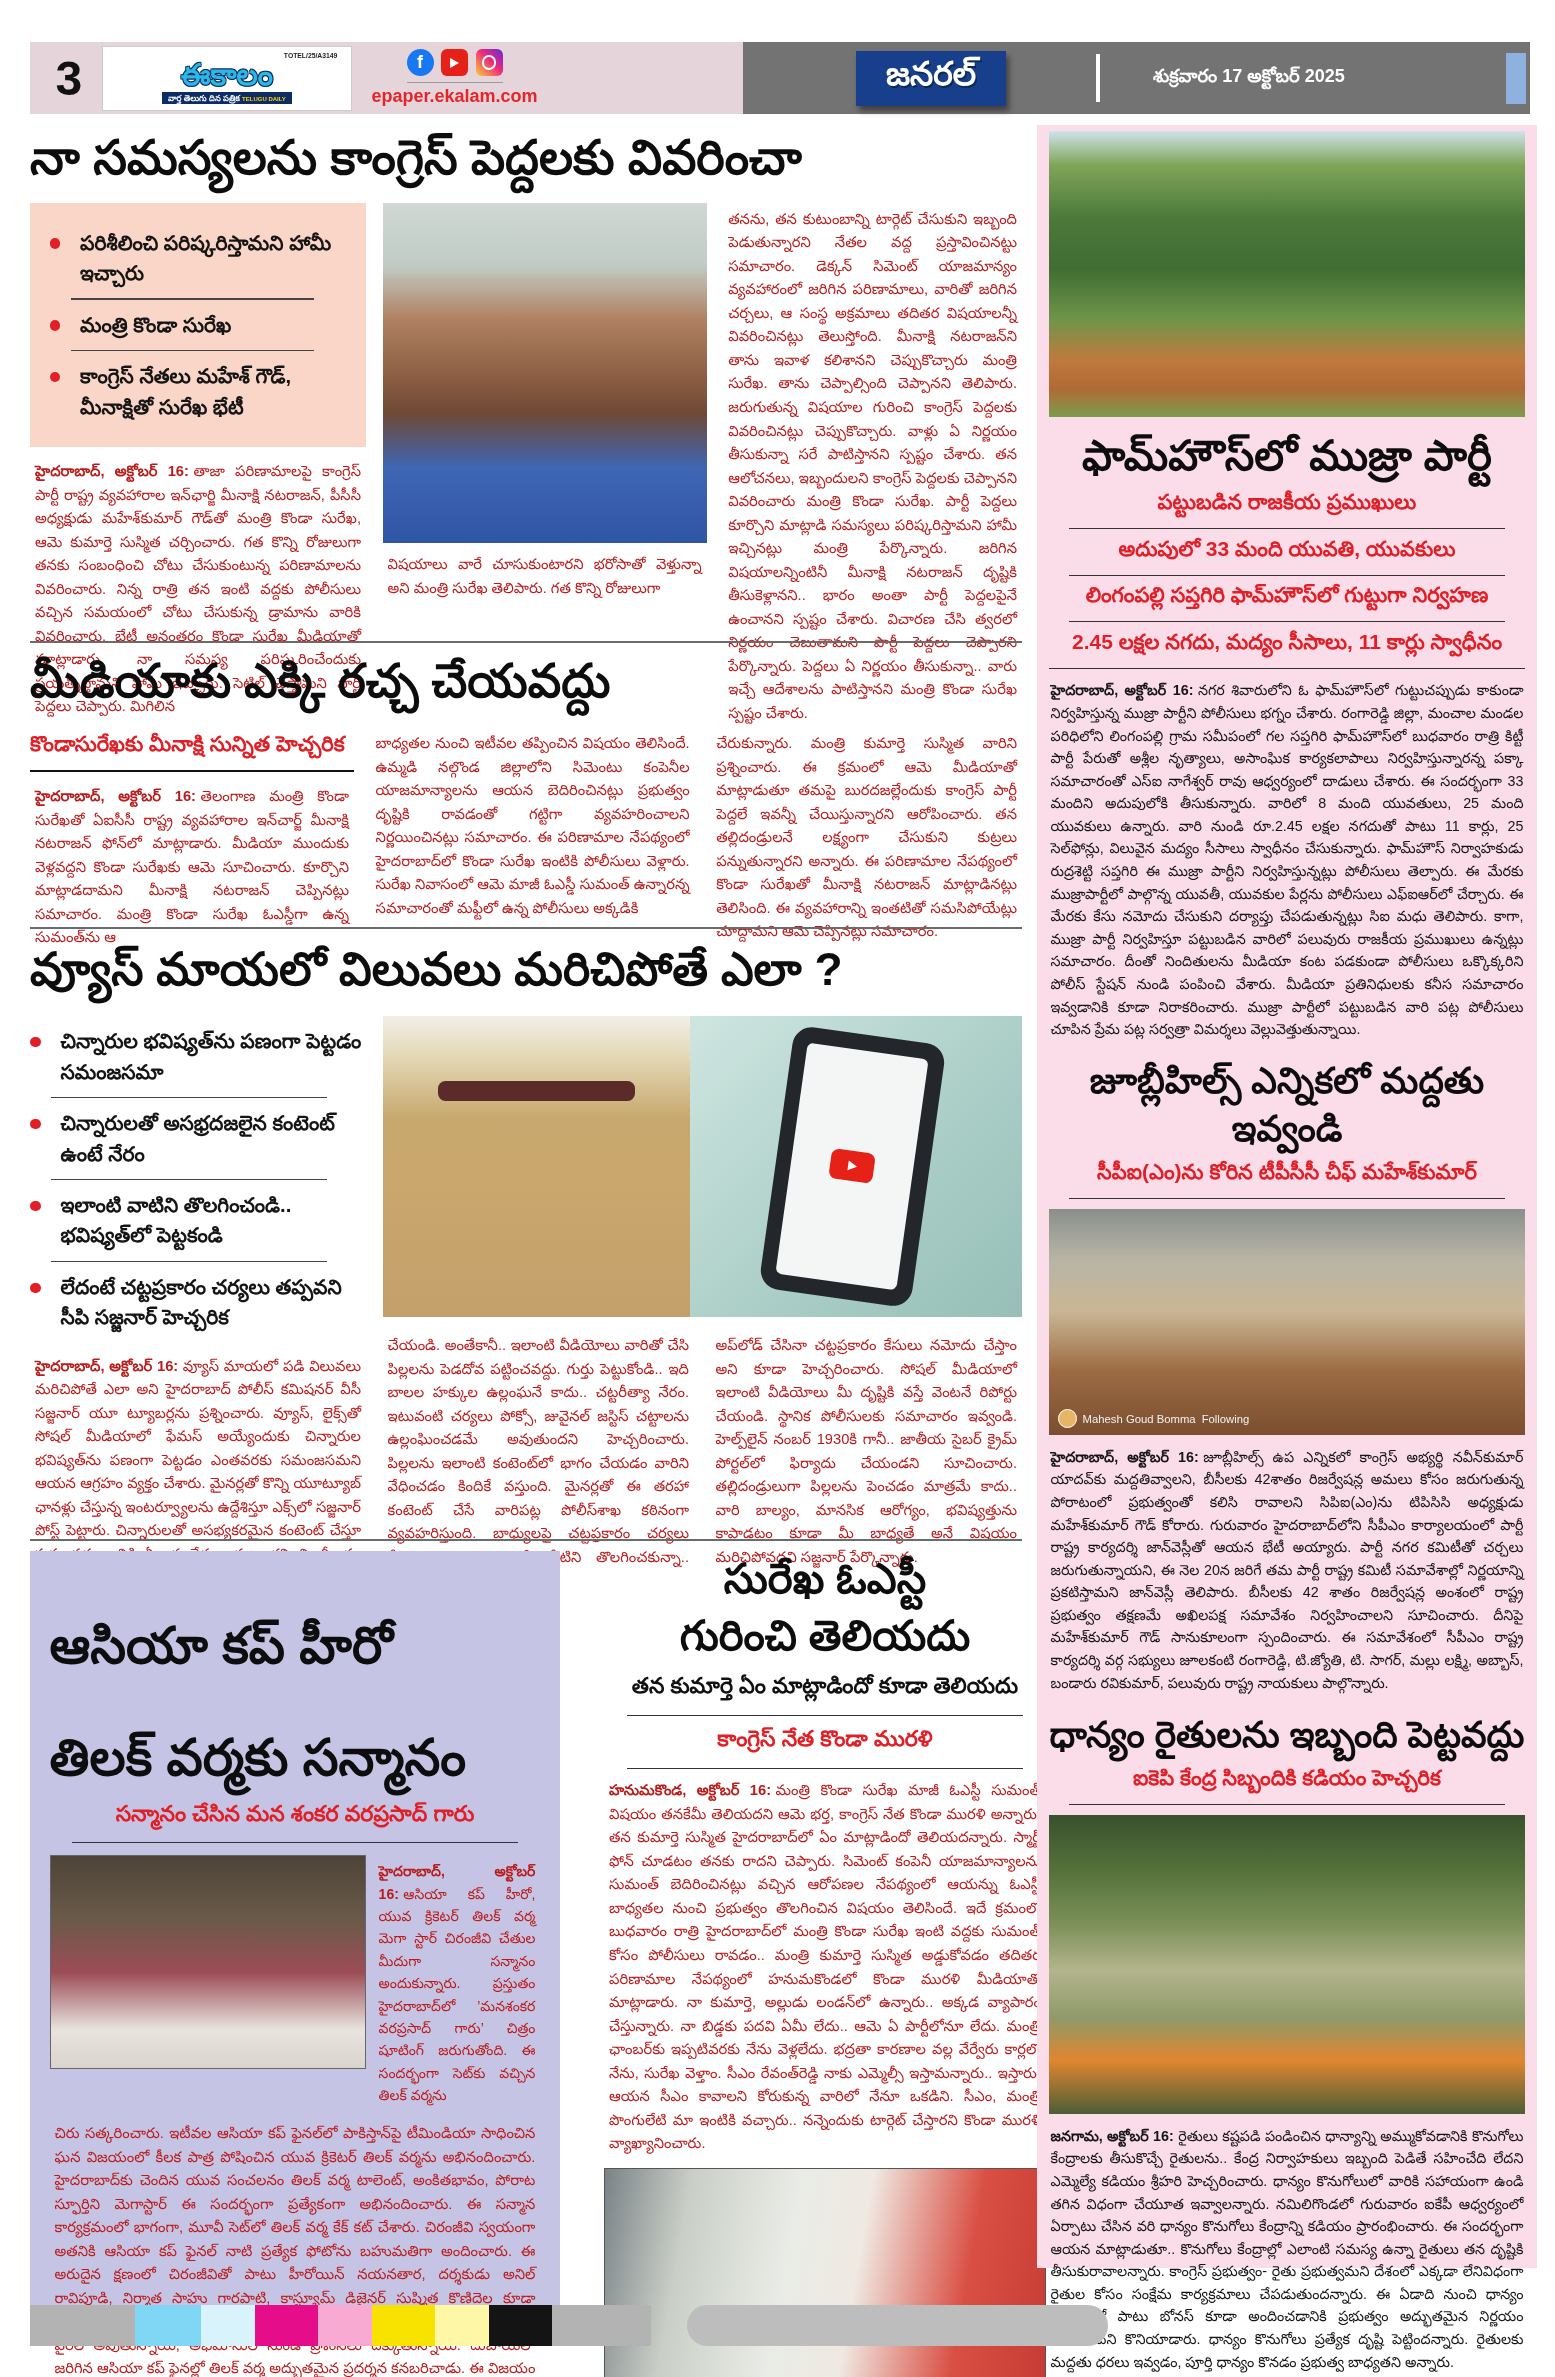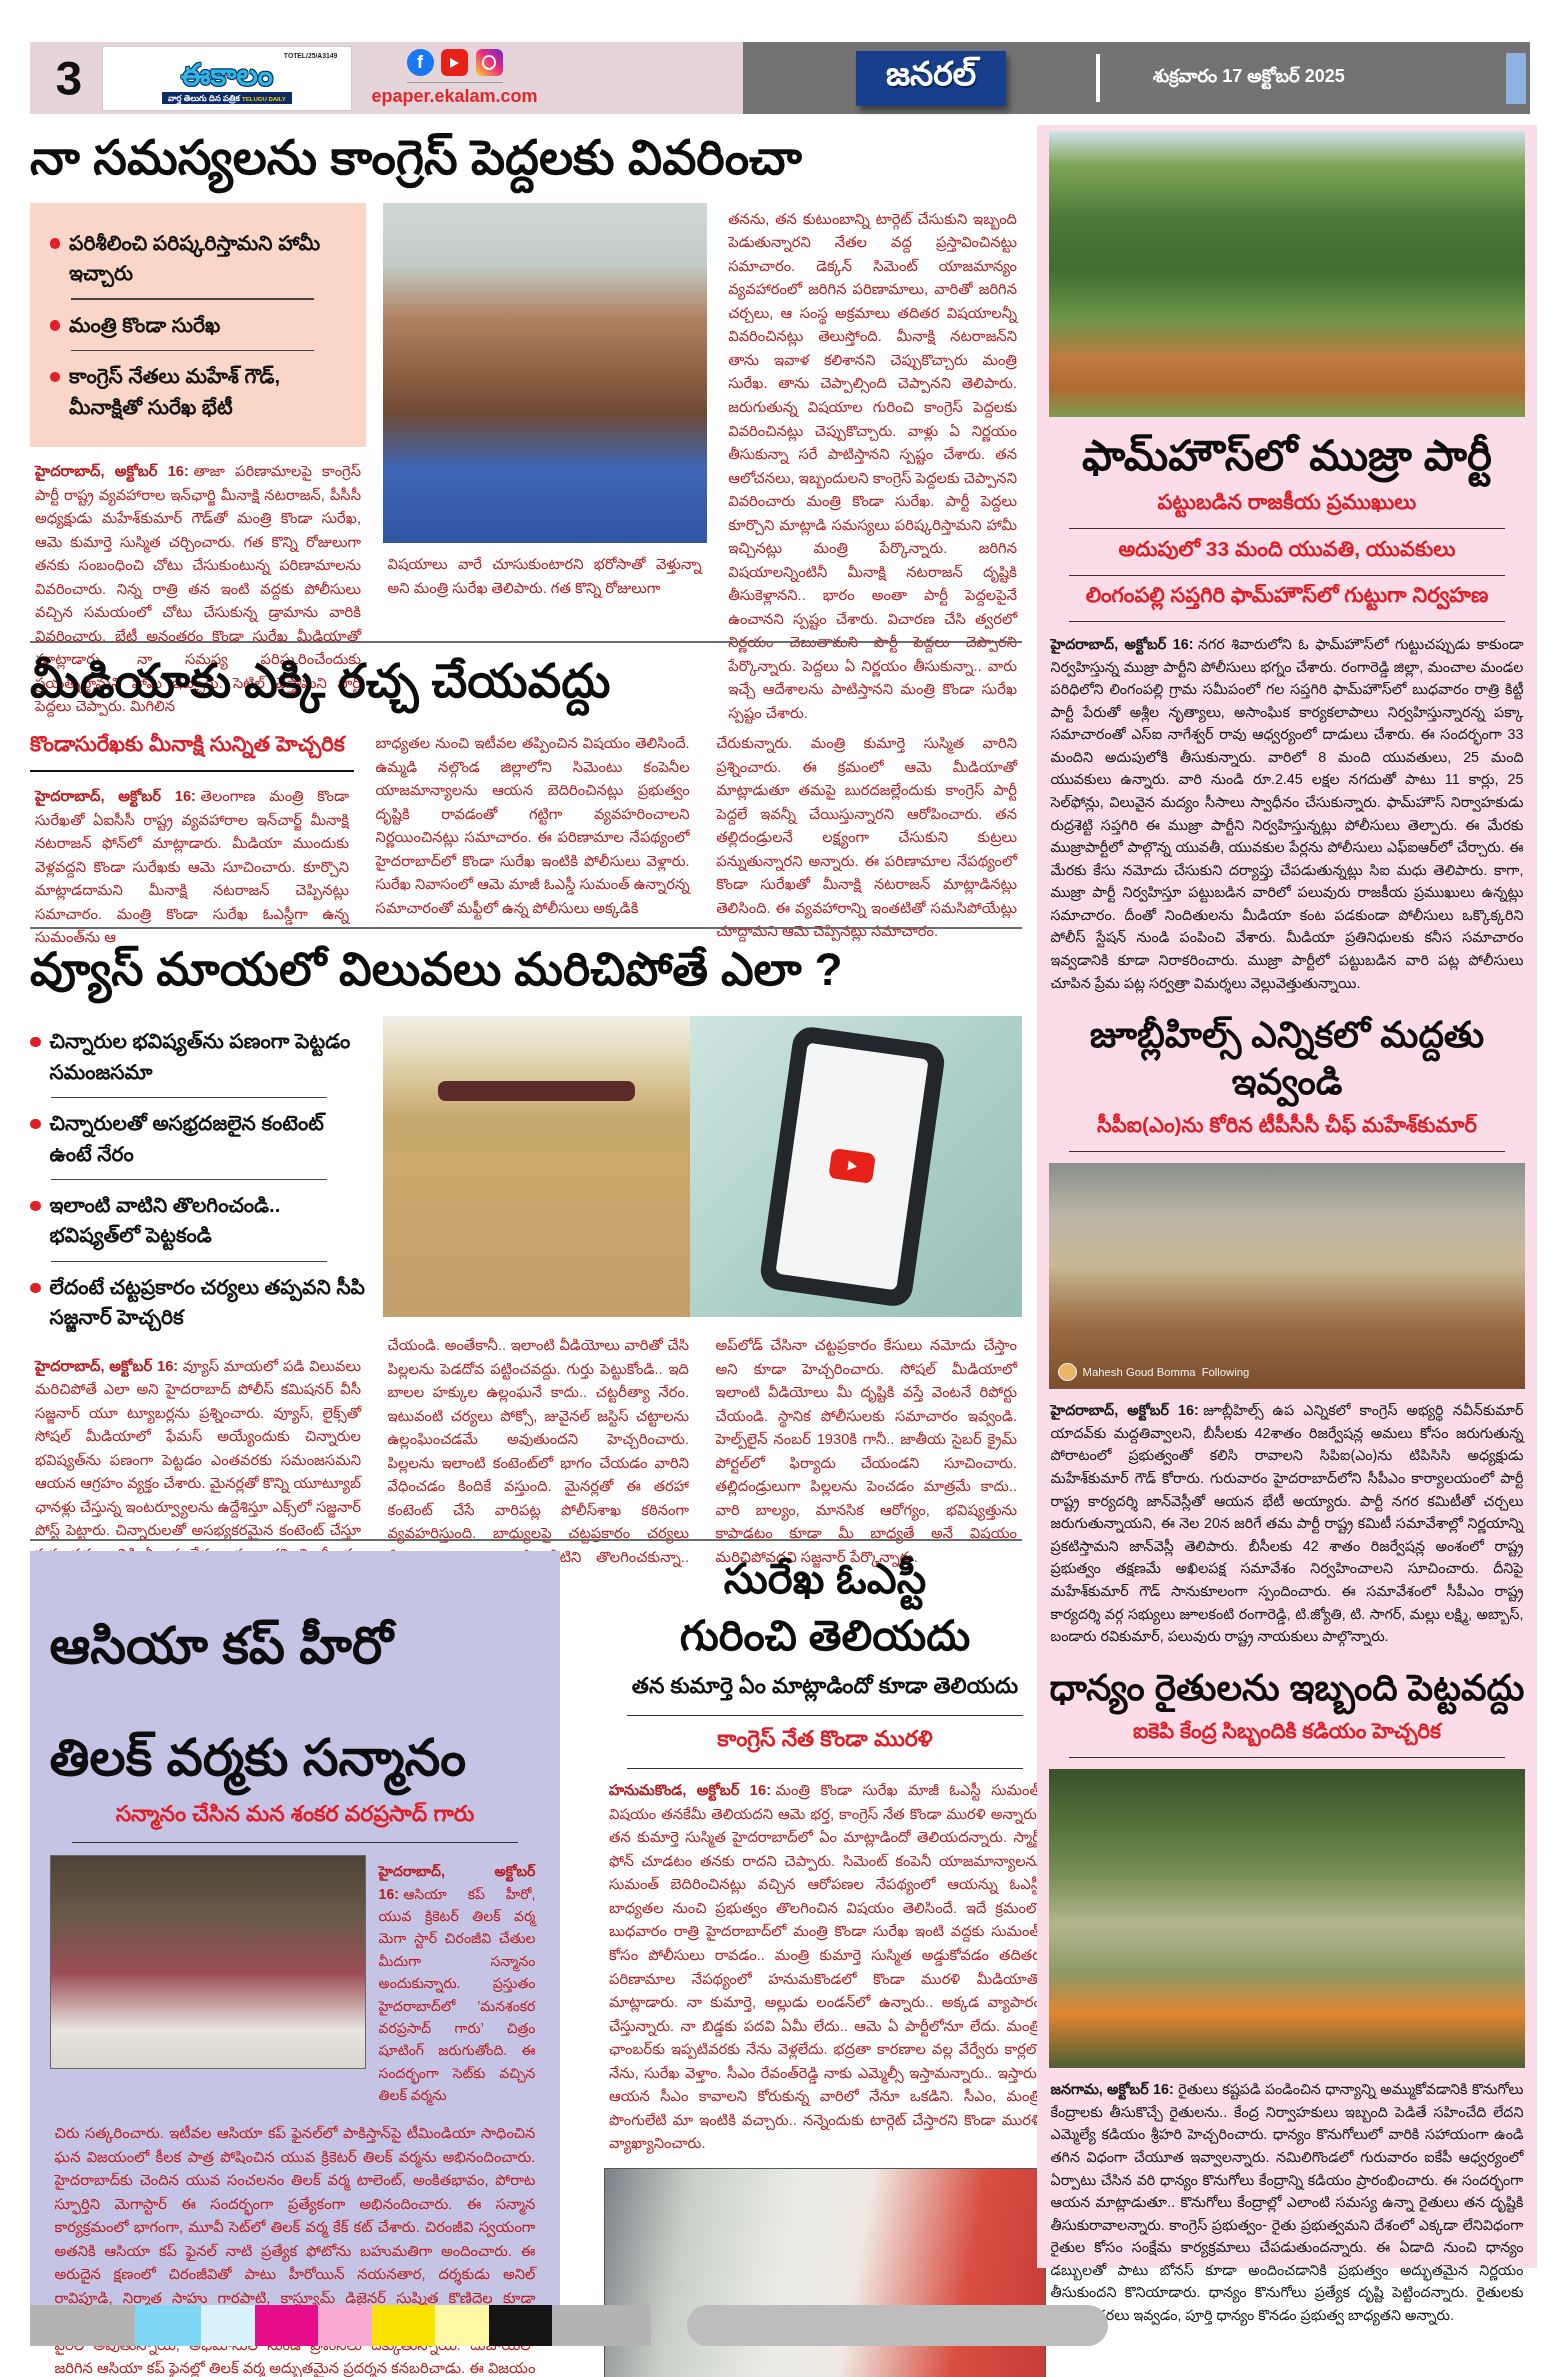--- a/index.html
+++ b/index.html
@@ -30,21 +30,21 @@
   .mast-divider{width:3.8px;height:48px;background:#ffffff;margin:0 53px 0 90px;}
   .mast-date{color:#ffffff;font-size:18px;font-weight:800;}
   .mast-end{position:absolute;right:4.5px;top:10.5px;width:19.6px;height:51px;background:#8fb1e0;}
   
   .hl{font-weight:800;color:#0d0d0d;line-height:1.32;}
   .body-p{font-size:14.7px;line-height:1.6;text-align:justify;color:#b91c1c;margin:5px;}
   .dateline{font-weight:800;margin-right:4.5px;}
   .red{color:#e01f26;}
   .rule{background:#6b6b6b;height:1.5px;}
   .bullet-box{background:#f9d6c7;padding:15px 19.6px;box-sizing:border-box;}
-  .b-item{display:flex;gap:9px;align-items:flex-start;font-size:20.3px;font-weight:700;line-height:1.5;padding:9.8px 0;}
+  .b-item{display:flex;gap:20px;align-items:flex-start;font-size:20.3px;font-weight:700;line-height:1.5;padding:9.8px 0;}
   .b-item .dot{width:10.5px;height:10.5px;border-radius:50%;background:#e01f26;flex:none;margin-top:10.5px;}
   .b-line{height:1.5px;background:#444;width:82%;margin-left:21px;}
   .cols{display:flex;gap:16.6px;}
   .photo{background:#ddd;}
   
   #a-surekha{left:30px;top:126px;width:992px;}
   #a-surekha .hl{font-size:48px;}
   #a-media{left:30px;top:650px;width:992px;}
   #a-media .hl{font-size:47px;}
   .sub-red{font-size:21px;font-weight:800;color:#e01f26;border-bottom:2.3px solid #111;padding-bottom:9px;margin:4.5px 0 13.5px 0;}
@@ -245,20 +245,21 @@
   </section>
 
   <aside class="abs" id="right-col">
 
     <article>
       <div class="ph-farm"></div>
       <div class="hl" style="font-size:42px;margin-top:10.5px;">ఫామ్‌హౌస్‌లో ముజ్రా పార్టీ</div>
       <div class="rc-sub">పట్టుబడిన రాజకీయ ప్రముఖులు</div>
       <div class="rc-sub">అదుపులో 33 మంది యువతి, యువకులు</div>
       <div class="rc-sub">లింగంపల్లి సప్తగిరి ఫామ్‌హౌస్‌లో గుట్టుగా నిర్వహణ</div>
+      <div class="rc-sub" style="margin:0;">2.45 లక్షల నగదు, మద్యం సీసాలు, 11 కార్లు స్వాధీనం</div>
       <p class="rc-body"><b class="dateline">హైదరాబాద్, అక్టోబర్ 16:</b><span>నగర శివారులోని ఓ ఫామ్‌హౌస్‌లో గుట్టుచప్పుడు కాకుండా నిర్వహిస్తున్న ముజ్రా పార్టీని పోలీసులు భగ్నం చేశారు. రంగారెడ్డి జిల్లా, మంచాల మండల పరిధిలోని లింగంపల్లి గ్రామ సమీపంలో గల సప్తగిరి ఫామ్‌హౌస్‌లో బుధవారం రాత్రి కిట్టీ పార్టీ పేరుతో అశ్లీల నృత్యాలు, అసాంఘిక కార్యకలాపాలు నిర్వహిస్తున్నారన్న పక్కా సమాచారంతో ఎస్ఐ నాగేశ్వర్ రావు ఆధ్వర్యంలో దాడులు చేశారు. ఈ సందర్భంగా 33 మందిని అదుపులోకి తీసుకున్నారు. వారిలో 8 మంది యువతులు, 25 మంది యువకులు ఉన్నారు. వారి నుండి రూ.2.45 లక్షల నగదుతో పాటు 11 కార్లు, 25 సెల్‌ఫోన్లు, విలువైన మద్యం సీసాలు స్వాధీనం చేసుకున్నారు. ఫామ్‌హౌస్ నిర్వాహకుడు రుద్రశెట్టి సప్తగిరి ఈ ముజ్రా పార్టీని నిర్వహిస్తున్నట్లు పోలీసులు తెల్పారు. ఈ మేరకు ముజ్రాపార్టీలో పాల్గొన్న యువతీ, యువకుల పేర్లను పోలీసులు ఎఫ్ఐఆర్‌లో చేర్చారు. ఈ మేరకు కేసు నమోదు చేసుకుని దర్యాప్తు చేపడుతున్నట్లు సిఐ మధు తెలిపారు. కాగా, ముజ్రా పార్టీ నిర్వహిస్తూ పట్టుబడిన వారిలో పలువురు రాజకీయ ప్రముఖులు ఉన్నట్లు సమాచారం. దీంతో నిందితులను మీడియా కంట పడకుండా పోలీసులు ఒక్కొక్కరిని పోలీస్ స్టేషన్ నుండి పంపించి వేశారు. మీడియా ప్రతినిధులకు కనీస సమాచారం ఇవ్వడానికి కూడా నిరాకరించారు. ముజ్రా పార్టీలో పట్టుబడిన వారి పట్ల పోలీసులు చూపిన ప్రేమ పట్ల సర్వత్రా విమర్శలు వెల్లువెత్తుతున్నాయి.</span></p>
     </article>
 
     <article style="margin-top:16.6px;">
       <div class="hl" style="font-size:36px;">జూబ్లీహిల్స్ ఎన్నికలో మద్దతు ఇవ్వండి</div>
       <div class="rc-sub">సీపీఐ(ఎం)ను కోరిన టీపీసీసీ చీఫ్ మహేశ్‌కుమార్</div>
       <div class="ph-jubilee" style="margin-top:10.5px;">
         <div class="wm">
             <span class="wm-avatar"></span>
             <span>Mahesh Goud Bomma</span>

